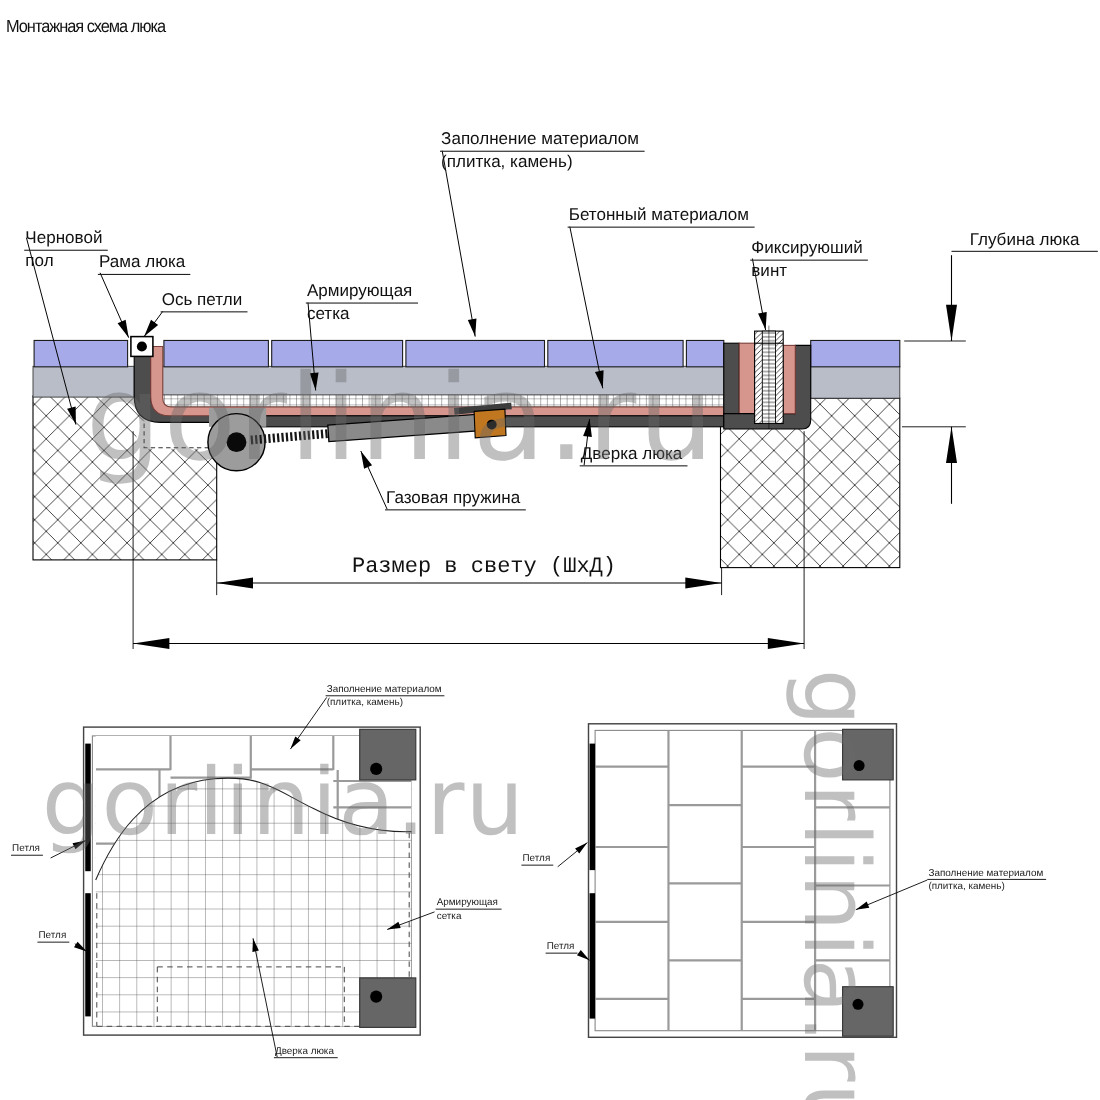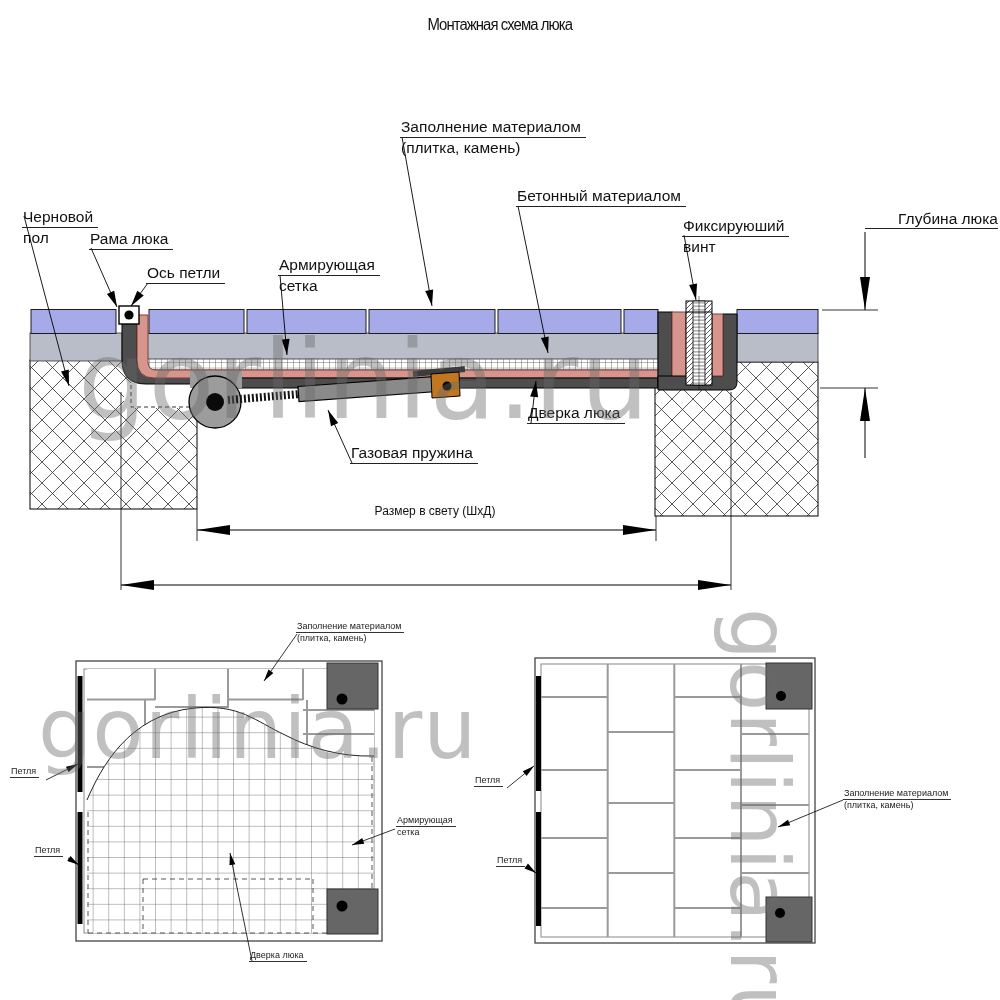--- a/index.html
+++ b/index.html
@@ -1,30 +1,30 @@
 <!DOCTYPE html>
 <html style="--c-tile: #a6aae9; --c-screed: #b9bdc8; --c-frame_dark: #4d4d4d; --c-door_tray: #d6968e; --c-hinge_gray: #9c9c9c; --c-spring_body: #8a8a8a; --c-clevis_orange: #c1771f; --c-plan_square: #666666;"><head>
 <meta charset="utf-8">
 <style>
   html,body{margin:0;padding:0;background:#fff;}
   .stage{position:relative;width:1000px;height:1000px;background:#fff;overflow:hidden;
          font-family:"Liberation Sans", sans-serif;color:#111;}
   svg{position:absolute;left:0;top:0;}
-  .page-title{position:absolute;left:0;top:16px;width:1000px;text-align:center;
+  .page-title{position:absolute;left:0;top:16px;width:1000px;text-align:left;
 . font-size:58px;font-weight:400;letter-spacing:-1px;}
   .page-title span{display:inline-block;transform:scaleX(.93);}
   .lbl{position:absolute;font-size:15.5px;line-height:19px;white-space:nowrap;}
   .lbl .ln{display:inline-block;}
   .lbl .u{border-bottom:1.3px solid #222;padding:0 5px 1px 1px;}
   .lbl .l2{display:block;padding-left:1px;}
-  .dim{position:absolute;font-size:12px;text-align:center;white-space:nowrap;}
+  .dim{position:absolute;font-size:20px;text-align:right;white-space:nowrap;font-family:Liberation Mono, monospace;}
   .plbl{position:absolute;font-size:9px;line-height:11px;white-space:nowrap;color:#222;}
   .plbl .u{border-bottom:1px solid #333;padding:0 3px 0 1px;display:inline-block;}
   .plbl .l2{display:block;padding-left:1px;}
-  .center{text-align:right;}
+  .center{text-align:center;}
   .wm{position:absolute;color:rgba(105,105,105,.42);font-family:"DejaVu Sans",sans-serif;
       font-weight:400;pointer-events:none;}
   .wm-main{left:78px;top:318px;font-size:108px;letter-spacing:2px;}
   .wm-plan{left:38px;top:680px;font-size:84px;letter-spacing:1px;}
   .wm-vert{left:712px;top:608px;font-size:82px;writing-mode:vertical-rl;height:370px;letter-spacing:1px;}
 </style>
 </head>
 <body>
 
 <div class="stage">

